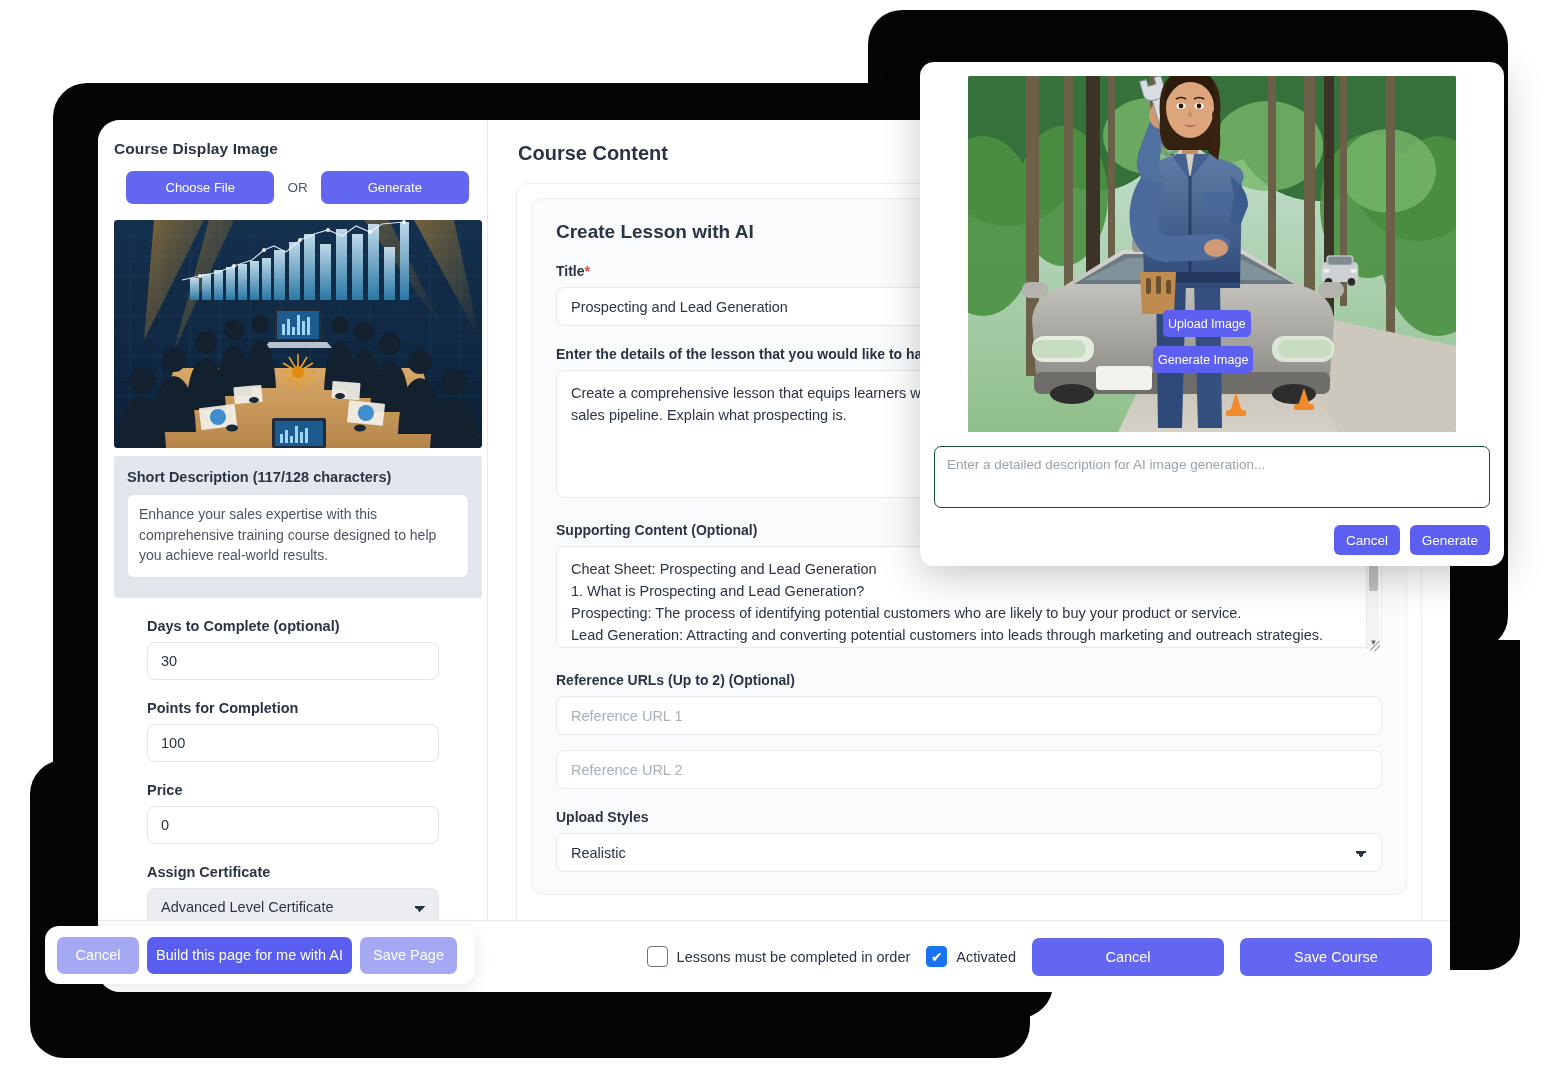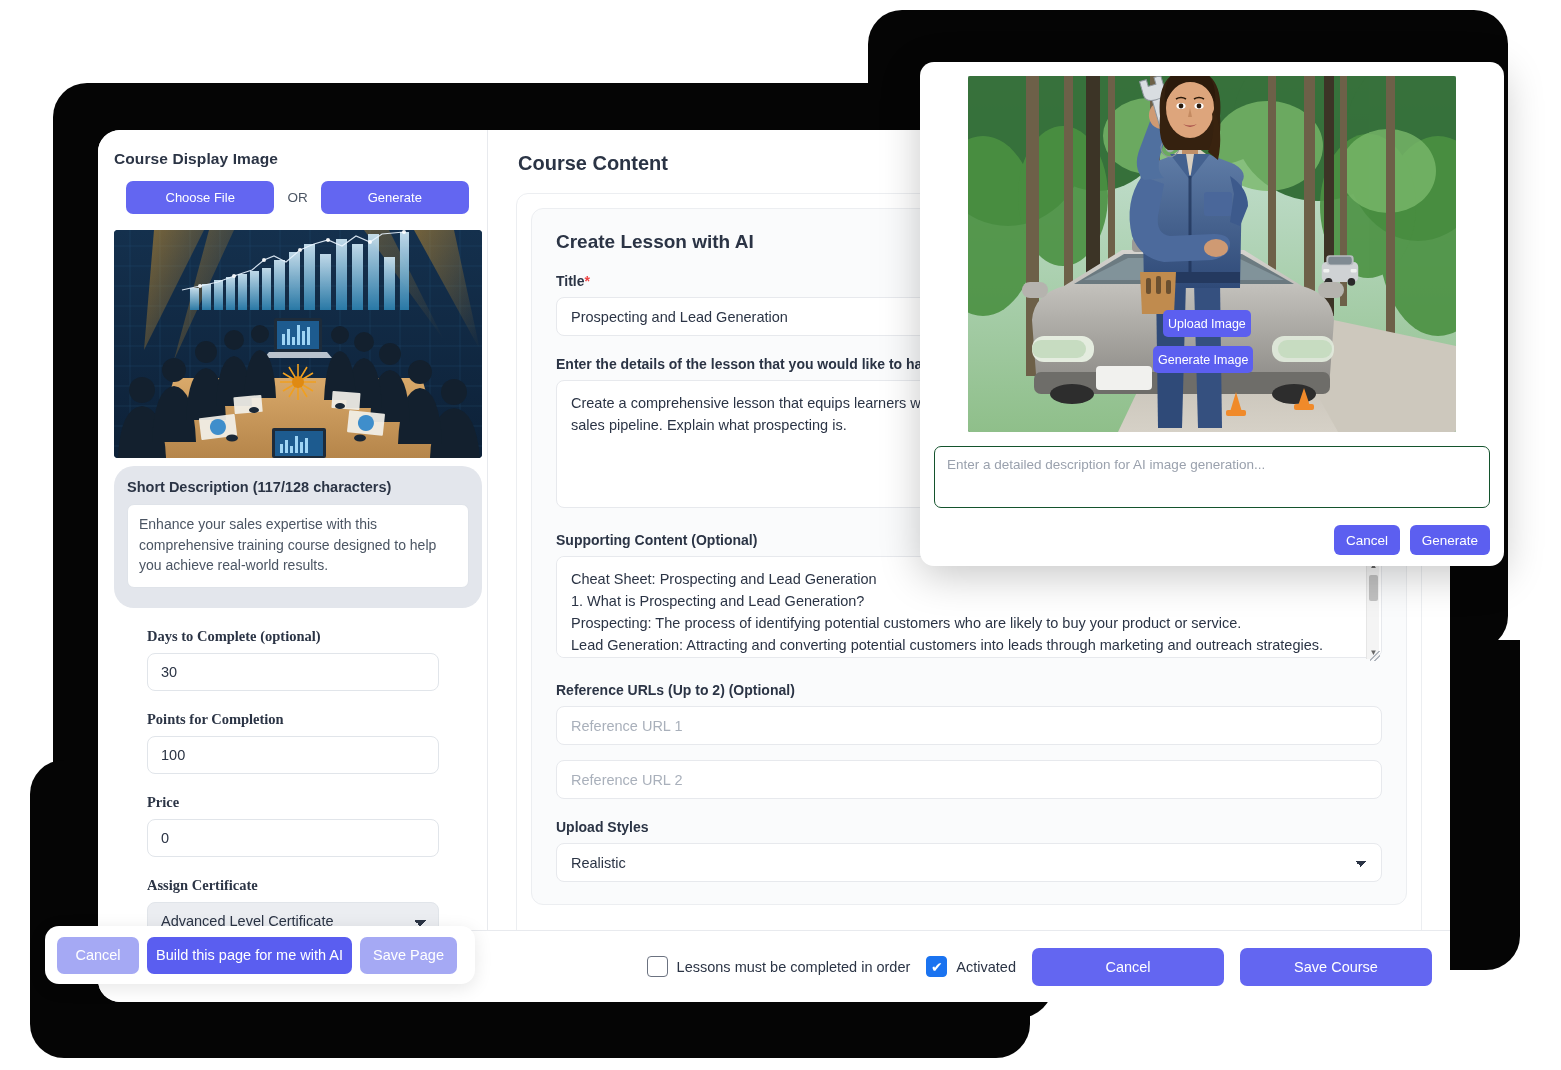--- a/index.html
+++ b/index.html
@@ -14,21 +14,21 @@
 
   
   .blob { position: absolute; background:#050505; }
   #blob-main   { left:53px;  top:83px;  width:1000px; height:935px; border-radius:34px; }
   #blob-dialog { left:868px; top:10px;  width:640px;  height:640px; border-radius:34px; }
   #blob-bottom { left:30px;  top:760px; width:1000px; height:298px; border-radius:34px; }
   #blob-right  { left:1020px;top:640px; width:500px;  height:330px; border-radius:0 0 34px 34px;}
 
   
   #main-card {
-    position:absolute; left:98px; top:130px; width:1352px; height:872px;
+    position:absolute; left:98px; top:120px; width:1352px; height:872px;
     background:#ffffff; border-radius:22px; overflow:hidden;
     display:flex; flex-direction:column;
   }
   #main-body { flex:1; display:flex; min-height:0; }
 
   
   #left-col {
     width:390px; flex:0 0 390px; padding:20px 18px 0 16px;
     border-right:1px solid #e8eaee; background:#ffffff;
     overflow:hidden;
@@ -44,32 +44,32 @@
   #generate-btn { width:156px; }
   .or-lbl { font-size:13.5px; color:#4b5563; margin:0 13px; }
 
   #course-thumb {
     width:368px; height:228px; border-radius:4px; overflow:hidden; position:relative;
     background:#17324f;
   }
   #course-thumb svg { display:block; width:100%; height:100%; }
 
   .desc-box {
-    margin-top:8px; width:368px; background:#e3e6ec; border-radius:20px;
+    margin-top:8px; width:368px; background:#e3e6ec; border-radius:3px;
     padding:13px 13px 16px 13px;
   }
   .desc-label { font-size:14.5px; font-weight:700; color:#2b3445; margin-bottom:9px; }
   .desc-ta {
     width:100%; height:84px; border:1px solid #dfe3e9; border-radius:7px; background:#fff;
     padding:9px 11px; font-family:inherit; font-size:14px; line-height:20.5px; color:#4b5563;
     resize:none; outline:none; overflow:hidden;
   }
 
   .fld { margin:0 0 0 33px; width:292px; }
-  .fld-label { font-size:14.5px; font-weight:700; color:#2b3445; margin:20px 0 8px 0;font-family:Liberation Serif, serif; }
+  .fld-label { font-size:14.5px; font-weight:700; color:#2b3445; margin:20px 0 8px 0; }
   .fld-input {
     width:292px; height:38px; border:1px solid #e1e5ea; border-radius:8px; background:#fff;
     padding:0 13px; font-family:inherit; font-size:14.5px; color:#2b3445; outline:none;
   }
   .fld-select {
     width:292px; height:38px; border:1px solid #e1e5ea; border-radius:8px;
     background:#ebedf1; padding:0 13px; font-family:inherit; font-size:14.5px; color:#2b3445;
     outline:none; appearance:none;
     background-image:linear-gradient(45deg,transparent 50%,#2b3445 50%),linear-gradient(135deg,#2b3445 50%,transparent 50%);
     background-position:calc(100% - 18px) 17px, calc(100% - 12px) 17px;

